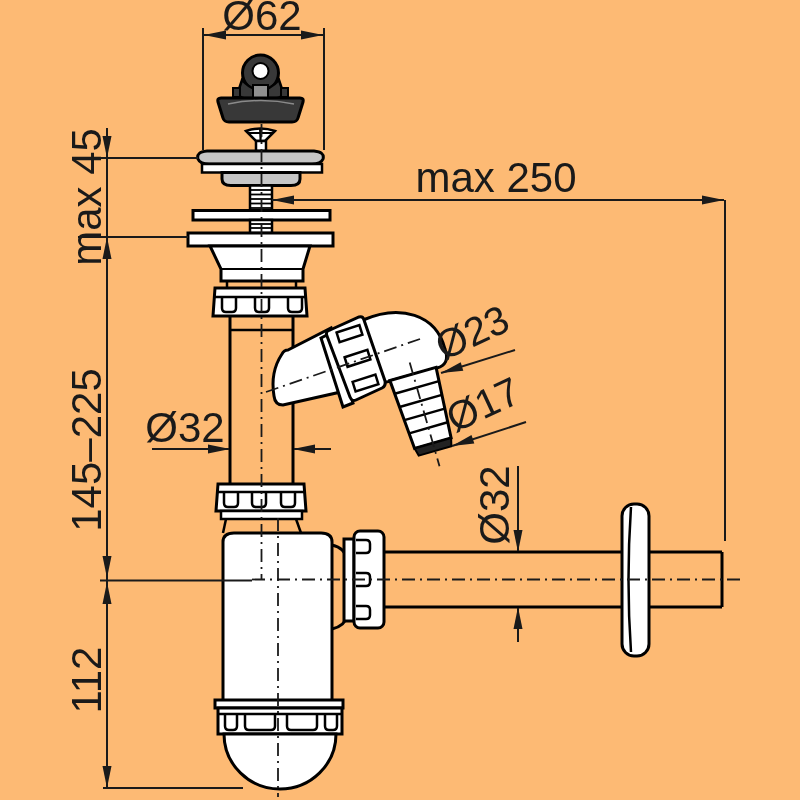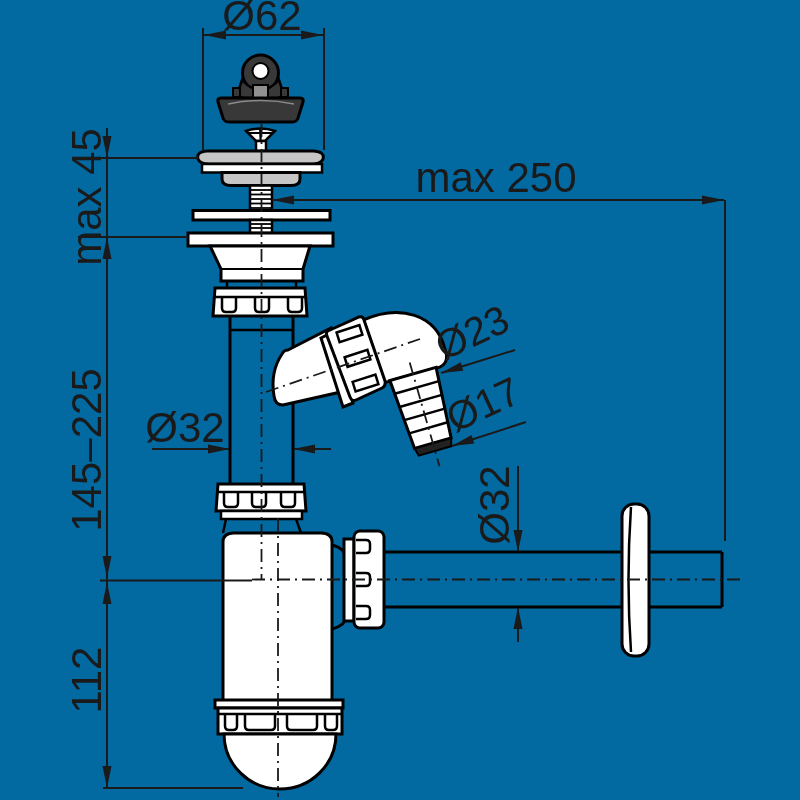--- a/index.html
+++ b/index.html
@@ -1,16 +1,16 @@
 <!DOCTYPE html>
 <html><head>
 <meta charset="utf-8">
 <style>
   html,body{margin:0;padding:0;background:#ffffff;}
-  .canvas{position:relative;width:800px;height:800px;background:#0369a1;overflow:hidden;}
+  .canvas{position:relative;width:800px;height:800px;background:#fdba74;overflow:hidden;}
   svg{display:block;}
   svg text{font-family:"Liberation Sans", sans-serif;fill:#1a1a1a;}
   .dim-text{font-size:42px;}
   .dim-text-sm{font-size:40px;}
 </style>
 </head>
 <body>
 
 <div class="canvas">
 <svg viewBox="0 0 800 800" width="800" height="800" xmlns="http://www.w3.org/2000/svg">

